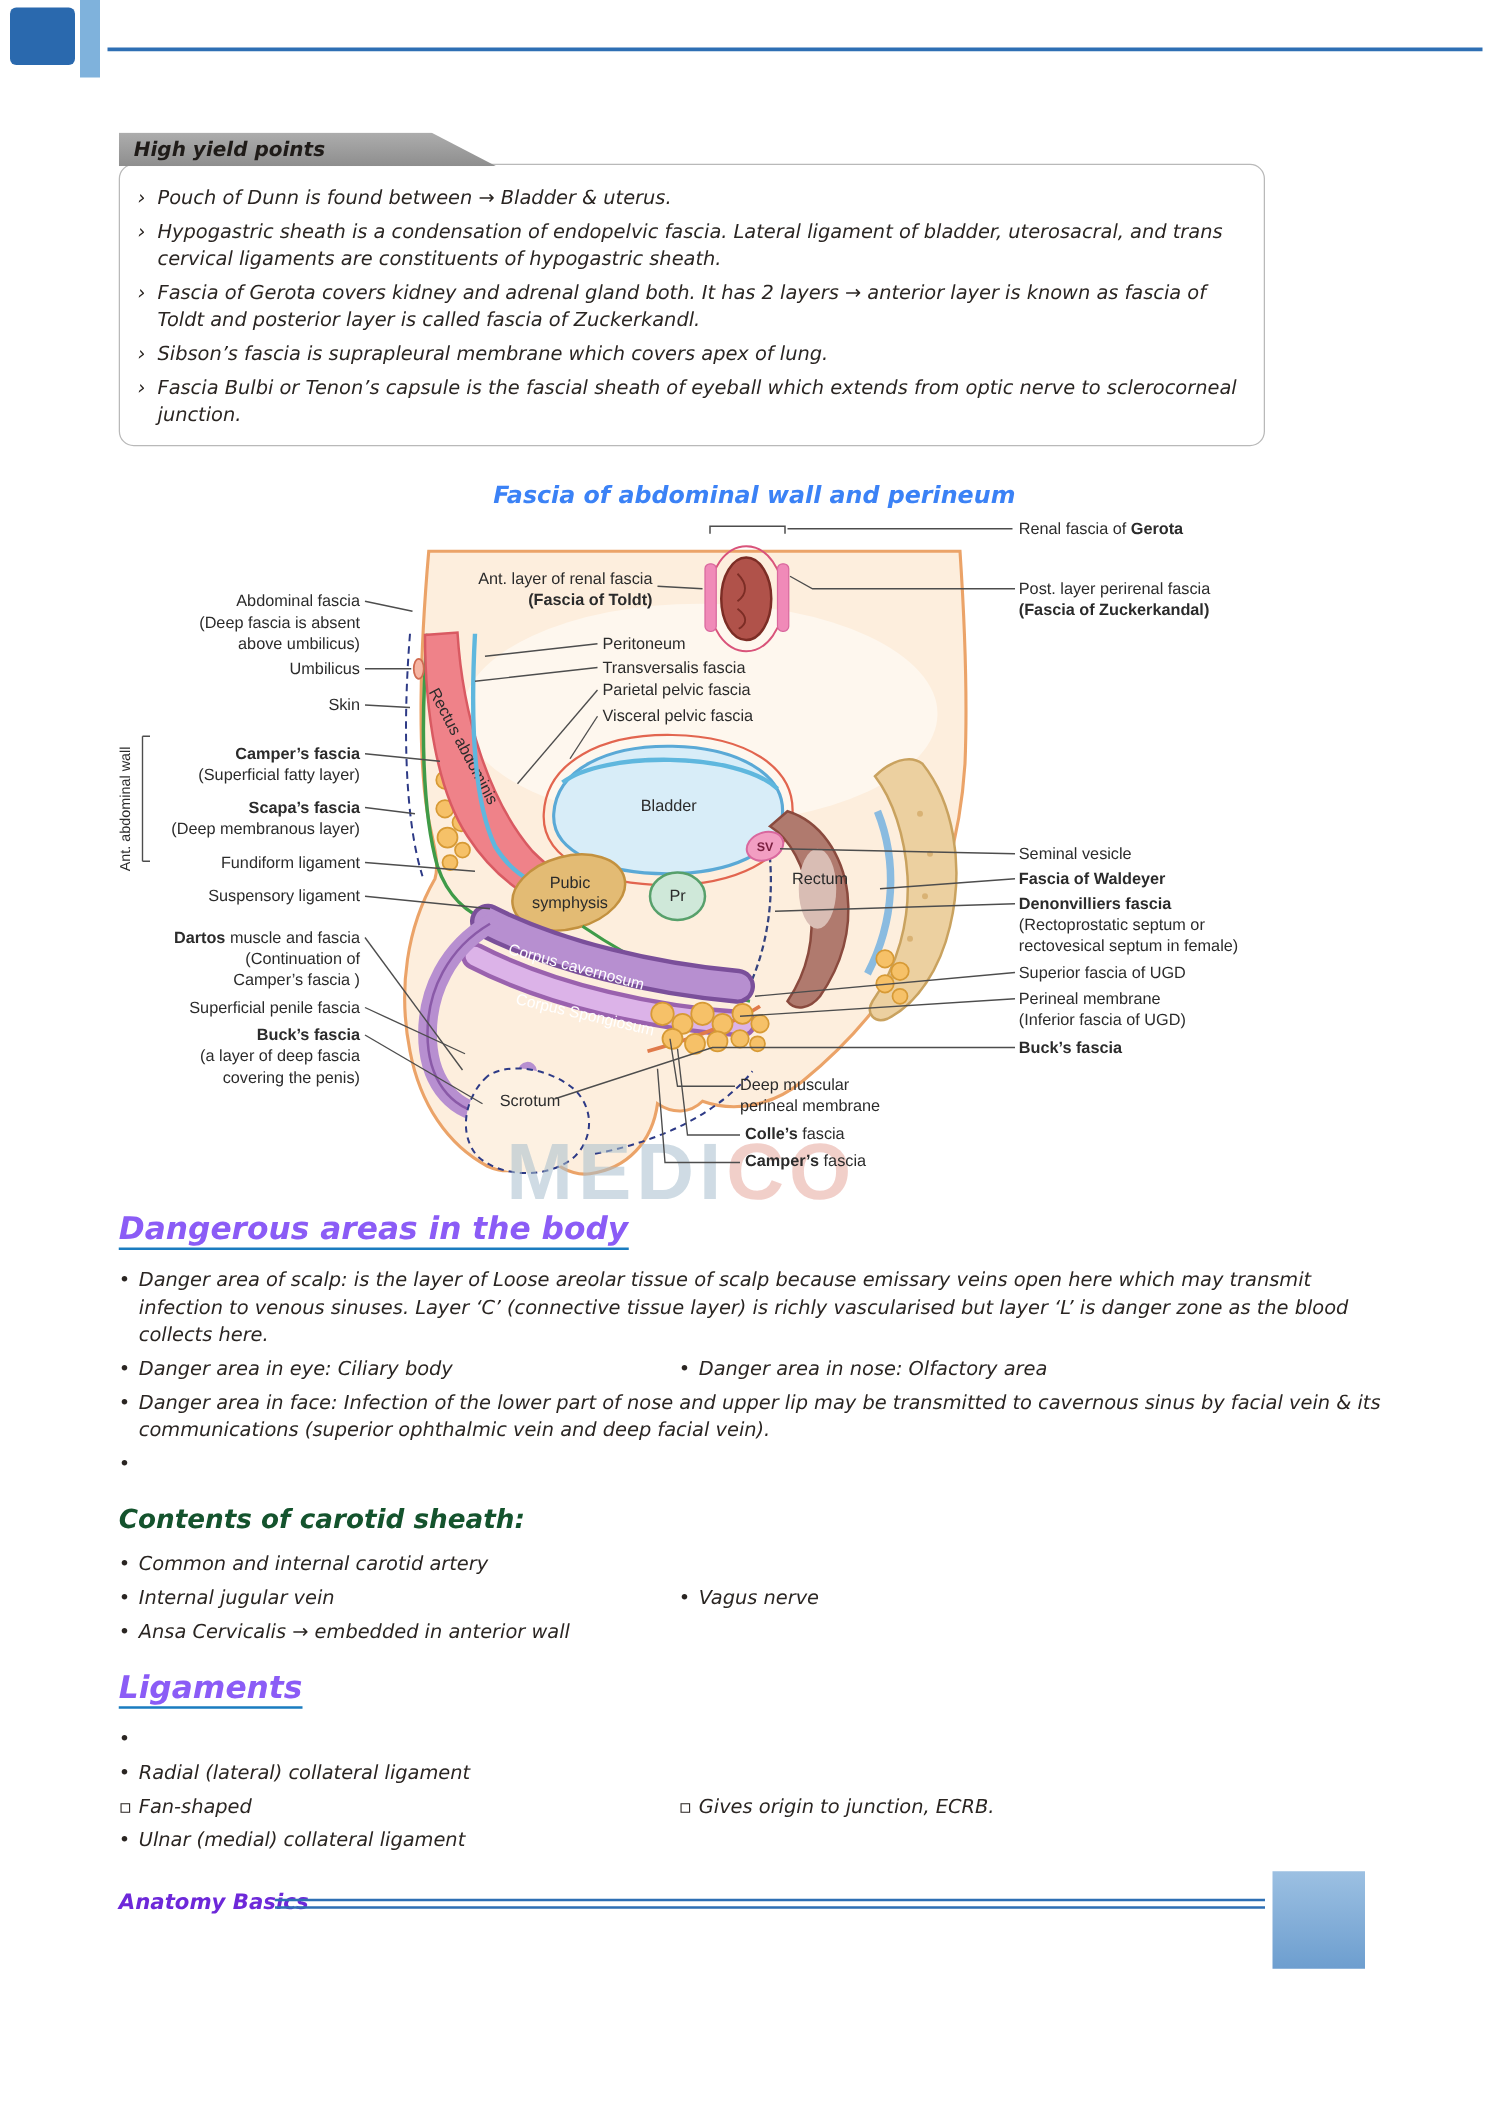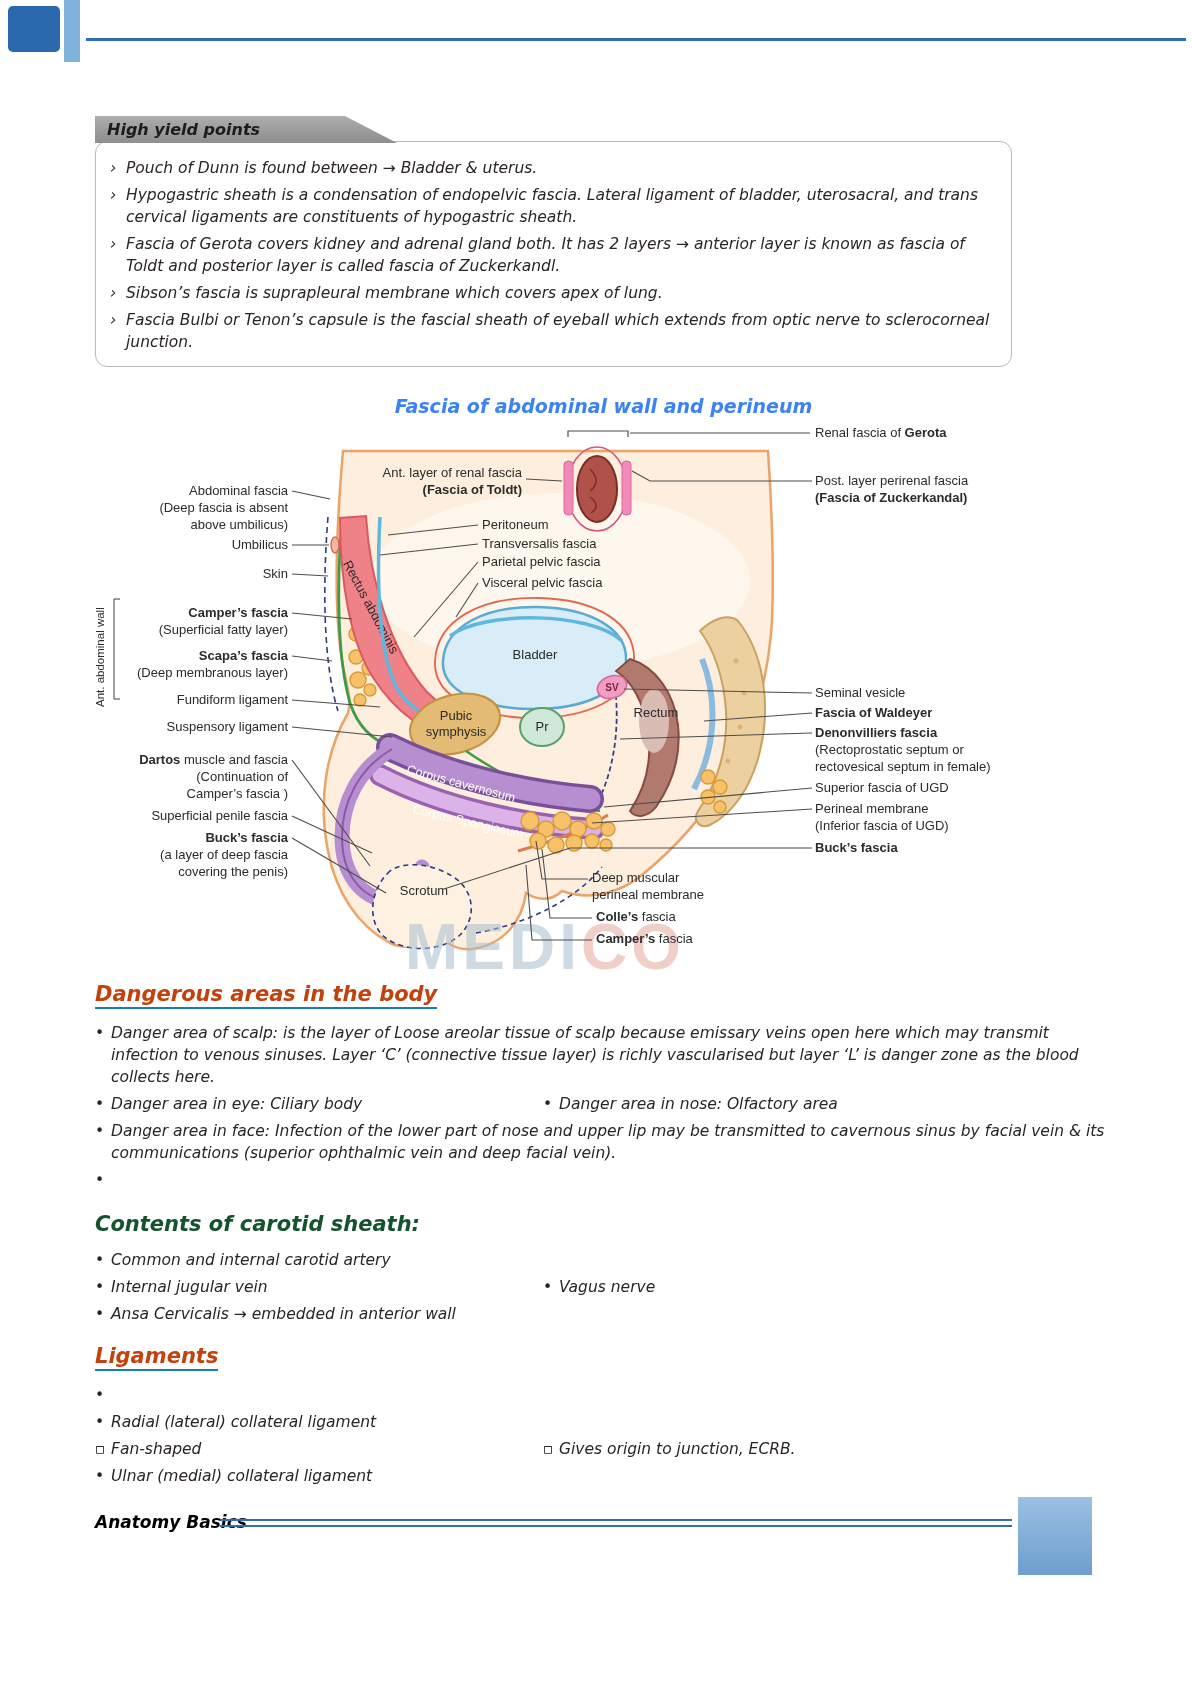--- a/index.html
+++ b/index.html
@@ -3,21 +3,21 @@
 <meta charset="utf-8">
 <style>
   html,body{margin:0;padding:0;}
   body{width:1192px;height:1684px;position:relative;background:#ffffff;overflow:hidden;
        font-family:"DejaVu Sans",sans-serif;}
   
   .corner-dark{position:absolute;left:8px;top:6px;width:52px;height:46px;background:#2a69ae;border-radius:5px;}
   .corner-light{position:absolute;left:64px;top:0;width:16px;height:62px;background:#7fb2dc;}
   .top-rule{position:absolute;left:86px;top:38px;width:1100px;height:3px;background:#2e6fb4;}
   
-  .content{position:relative;padding:78px 80px 0 95px;font-style:italic;color:#2a2522;margin-top:38px;}
+  .content{position:relative;padding:106px 80px 0 95px;font-style:italic;color:#2a2522;}
   
   .hy-banner{width:302px;height:27px;background:linear-gradient(#adadad,#8e8e8e);
              clip-path:polygon(0 0,250px 0,302px 100%,0 100%);
              line-height:27px;padding-left:12px;box-sizing:border-box;
              font-weight:600;font-size:16px;color:#1f1b18;position:relative;z-index:2;}
   .hy-box{width:917px;box-sizing:border-box;border:1.6px solid #b9b9b9;border-radius:12px;
           padding:10px 20px 8px 14px;margin-top:-2px;}
   ul{list-style:none;margin:0;padding:0;}
   .li{display:flex;align-items:flex-start;margin:5px 0;font-size:15.5px;line-height:1.42;font-weight:500;}
   .mk{flex:0 0 16px;color:#2a2522;}
@@ -27,26 +27,26 @@
   .fig-title{color:#3b82f6;font-weight:700;font-size:19px;text-align:center;margin:28px 0 0;}
   .fig-svg{display:block;margin:4px 0 0 -5px;}
   
   svg text{font-family:"Liberation Sans",sans-serif;font-size:13px;fill:#2b2b2b;font-style:normal;}
   svg .b{font-weight:700;}
   svg .white{fill:#ffffff;font-size:12.5px;}
   svg .tiny{font-size:10px;fill:#7a1f3f;font-weight:700;}
   svg .vert{font-size:11.5px;}
   .ldr{stroke:#4d4d4d;stroke-width:1.1;fill:none;}
   
-  .h-blue{display:inline-block;color:#c2410c;font-size:21px;font-weight:700;font-style:italic;
+  .h-blue{display:inline-block;color:#8b5cf6;font-size:25px;font-weight:700;font-style:italic;
           border-bottom:2px solid #1a7cc0;padding-bottom:1px;margin:14px 0 8px;}
   .h-blue.first{margin-top:-34px;position:relative;z-index:2;}
   .h-brown{display:inline-block;color:#14532d;font-size:21px;font-weight:700;font-style:italic;margin:16px 0 8px;}
   
-  .footer-label{position:absolute;left:95px;top:1512px;color:#000000;font-size:17px;font-weight:700;font-style:italic;}
+  .footer-label{position:absolute;left:95px;top:1512px;color:#6d28d9;font-size:17px;font-weight:700;font-style:italic;}
   .footer-line{position:absolute;left:220px;top:1519px;width:792px;height:4px;
                border-top:2px solid #2e6fb4;border-bottom:2px solid #2e6fb4;}
   .bottom-block{position:absolute;left:1018px;top:1497px;width:74px;height:78px;
                 background:linear-gradient(#9cc0e2,#6d9ecf);}
 </style>
 </head>
 <body>
 
 <div class="corner-dark"></div>
 <div class="corner-light"></div>

